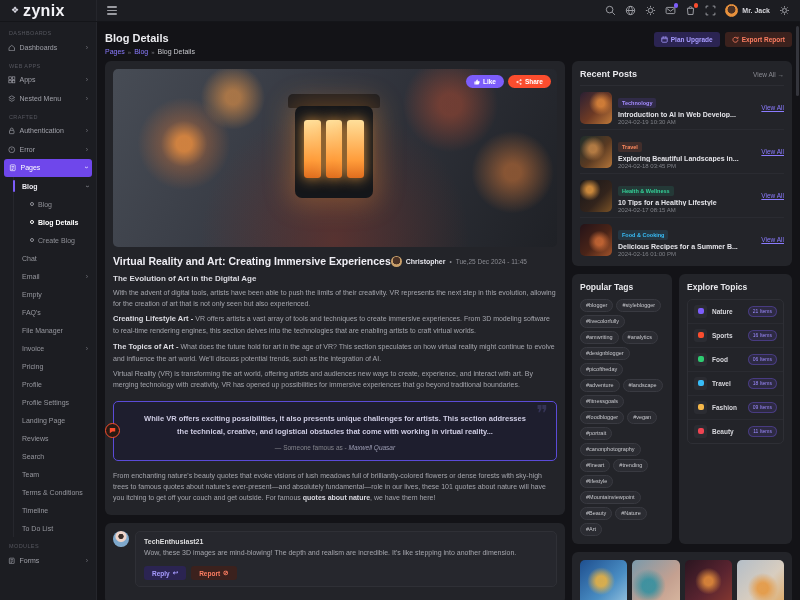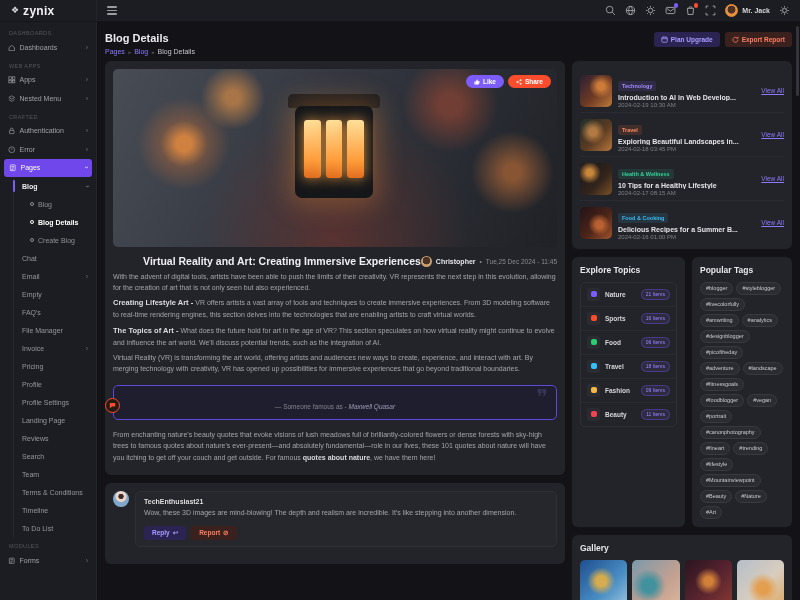--- a/index.html
+++ b/index.html
@@ -4,21 +4,21 @@
 <style>
   *{box-sizing:border-box;margin:0;padding:0}
   html,body{background:#0e0f12}
   .page{position:relative;width:800px;height:600px;overflow:hidden;background:#131317;
         font-family:"Liberation Sans",sans-serif;color:#a9aab1}
 
   
   .navbar{position:absolute;top:0;left:0;right:0;height:22px;background:#1c1d22;display:flex;z-index:9;border-bottom:1px solid #141519}
   .logo-area{width:97px;min-width:97px;display:flex;align-items:center;gap:4px;padding-left:11px;border-right:1px solid #25262c}
   .logo-glyph{color:#d8d8e2;font-size:9px;line-height:1}
-  .brand{font-size:12px;font-weight:bold;color:#f2f2f6;letter-spacing:.3px}
+  .brand{font-size:16px;font-weight:bold;color:#f2f2f6;letter-spacing:.3px}
   .nav-right{flex:1;display:flex;align-items:center;padding:0 10px;gap:10px}
   .hamburger{width:10px;display:flex;flex-direction:column;gap:2px;cursor:pointer}
   .hamburger span{height:1.5px;background:#9a9ba1;border-radius:1px}
   .nav-icons{margin-left:auto;display:flex;align-items:center;gap:9px}
   .nav-ic{position:relative;width:11px;height:11px;display:flex;align-items:center;justify-content:center;cursor:pointer}
   .nav-ic svg{width:11px;height:11px;stroke:#9a9ba1;fill:none;stroke-width:.9}
   .dot{position:absolute;top:-2px;right:-2px;width:4.5px;height:4.5px;border-radius:50%}
   .dot.purple{background:#7c5dfa}.dot.orange{background:#fb4d2e}
   .nav-user-wrap{display:flex;align-items:center;gap:4px;cursor:pointer}
   .nav-avatar{width:13px;height:13px;border-radius:50%;border:1px solid #e8913c;
@@ -77,21 +77,21 @@
   .lantern .body{position:absolute;top:12px;left:0;right:0;bottom:8px;background:#14161a;border-radius:7px;
       box-shadow:0 0 26px 7px rgba(255,150,50,.28)}
   .lantern .glow{position:absolute;top:26px;left:9px;right:9px;height:58px;display:flex;gap:5px}
   .lantern .pane{flex:1;background:linear-gradient(180deg,#ffdf9a,#ff9c3a 70%,#e06d1e);border-radius:3px;
       box-shadow:0 0 14px rgba(255,170,70,.85)}
   .img-actions{position:absolute;top:6px;right:6px;display:flex;gap:4px}
   .pill{display:flex;align-items:center;gap:3px;font-size:6.5px;font-weight:bold;color:#fff;padding:3px 8px;border-radius:9px;border:none;cursor:pointer;font-family:inherit}
   .pill.like{background:#7c5dfa}.pill.share{background:#fb4d2e}
   .pill svg{width:6px;height:6px;fill:#fff;stroke:#fff;stroke-width:.6}
 
-  .title-row{display:flex;justify-content:flex-end;align-items:center;margin:8px 0 2px}
+  .title-row{display:flex;justify-content:flex-start;align-items:center;margin:8px 0 2px}
   .blog-title{font-size:10.5px;font-weight:bold;color:#efeef4}
   .author{display:flex;align-items:center;gap:4px;font-size:6.5px;color:#8a8b92}
   .author .av{width:11px;height:11px;border-radius:50%;flex:none;
       background:radial-gradient(circle at 50% 42%,#4a3226 0 42%,#caa06a 48%)}
   .author b{color:#e4e4ea;font-size:7px}
 
   .sec-h{font-size:8px;color:#dddde3;margin:7px 0 2px;font-weight:bold}
   .body-p{font-size:7px;line-height:1.6;color:#a4a5ac;margin:4px 0}
   .body-p .inline-h{color:#dddde3;font-weight:bold;font-size:7.5px}
   .body-p .bold{color:#d8d8df;font-weight:bold}
@@ -429,36 +429,38 @@
           <div class="title-row">
             <h2 class="blog-title">Virtual Reality and Art: Creating Immersive Experiences</h2>
             <div class="author">
               <span class="av"></span>
               <b>Christopher</b>
               <span>•</span>
               <span>Tue,25 Dec 2024 - 11:45</span>
             </div>
           </div>
 
+          <h4 class="sec-h">The Evolution of Art in the Digital Age</h4>
           <p class="body-p">With the advent of digital tools, artists have been able to push the limits of their creativity. VR represents the next step in this evolution, allowing for the creation of art that is not only seen but also experienced.</p>
           <p class="body-p">
             <span class="inline-h">Creating Lifestyle Art - </span><span>VR offers artists a vast array of tools and techniques to create immersive experiences. From 3D modeling software to real-time rendering engines, this section delves into the technologies that are enabling artists to craft virtual worlds.</span>
           </p>
           <p class="body-p">
             <span class="inline-h">The Topics of Art - </span><span>What does the future hold for art in the age of VR? This section speculates on how virtual reality might continue to evolve and influence the art world. We'll discuss potential trends, such as the integration of AI.</span>
           </p>
           <p class="body-p">Virtual Reality (VR) is transforming the art world, offering artists and audiences new ways to create, experience, and interact with art. By merging technology with creativity, VR has opened up possibilities for immersive experiences that go beyond traditional boundaries.</p>
 
           <blockquote class="quote">
             <span class="q-badge">
               <svg viewBox="0 0 9 9">
                   <path d="M1 1.4h7v4.4H4.2L1 8z"></path>
                 </svg>
             </span>
             <span class="big-quote">❞</span>
+            <p class="q-text">While VR offers exciting possibilities, it also presents unique challenges for artists. This section addresses the technical, creative, and logistical obstacles that come with working in virtual reality...</p>
             <p class="q-attr">
               <span>— Someone famous as - </span><i>Maxwell Quasar</i>
             </p>
           </blockquote>
 
           <p class="body-p">
             <span>From enchanting nature's beauty quotes that evoke visions of lush meadows full of brilliantly-colored flowers or dense forests with sky-high trees to famous quotes about nature's ever-present—and absolutely fundamental—role in our lives, these 101 quotes about nature will have you itching to get off your couch and get outside. For famous </span><span class="bold">quotes about nature</span><span>, we have them here!</span>
           </p>
         </section>
 
@@ -479,20 +481,27 @@
                 </button>
               </div>
             </div>
           </div>
 
         </section>
       </div>
 
       <div class="right-col">
         <section class="card">
+          <div class="rp-head">
+            <span class="rp-title">Recent Posts</span>
+            <span class="rp-viewall">
+              <span>View All</span>
+              <span>→</span>
+            </span>
+          </div>
           <div class="post">
             <span class="p-thumb pt0"></span>
             <div class="p-mid">
               <span class="badge tech">Technology</span>
               <div class="p-title">Introduction to AI in Web Develop...</div>
               <div class="p-time">2024-02-19 10:30 AM</div>
             </div>
             <span class="p-link">View All</span>
           </div>
           <div class="post">
@@ -518,20 +527,47 @@
             <div class="p-mid">
               <span class="badge food">Food &amp; Cooking</span>
               <div class="p-title">Delicious Recipes for a Summer B...</div>
               <div class="p-time">2024-02-16 01:00 PM</div>
             </div>
             <span class="p-link">View All</span>
           </div>
         </section>
 
         <div class="row2">
+          <section class="card tags-card">
+            <h3 class="side-h">Popular Tags</h3>
+            <div class="tag-wrap">
+              <span class="tag">#blogger</span>
+              <span class="tag">#styleblogger</span>
+              <span class="tag">#livecolorfully</span>
+              <span class="tag">#amwriting</span>
+              <span class="tag">#analytics</span>
+              <span class="tag">#designblogger</span>
+              <span class="tag">#picoftheday</span>
+              <span class="tag">#adventure</span>
+              <span class="tag">#landscape</span>
+              <span class="tag">#fitnessgoals</span>
+              <span class="tag">#foodblogger</span>
+              <span class="tag">#vegan</span>
+              <span class="tag">#portrait</span>
+              <span class="tag">#canonphotography</span>
+              <span class="tag">#fineart</span>
+              <span class="tag">#trending</span>
+              <span class="tag">#lifestyle</span>
+              <span class="tag">#Mountainviewpoint</span>
+              <span class="tag">#Beauty</span>
+              <span class="tag">#Nature</span>
+              <span class="tag">#Art</span>
+            </div>
+          </section>
+
           <section class="card topics-card">
             <h3 class="side-h">Explore Topics</h3>
             <div class="topic-list">
               <div class="topic t0">
                 <span class="t-ic">
                     <span class="t-dot"></span>
                   </span>
                 <span class="t-name">Nature</span>
                 <span class="t-count">21 Items</span>
               </div>
@@ -565,51 +601,23 @@
               </div>
               <div class="topic t5">
                 <span class="t-ic">
                     <span class="t-dot"></span>
                   </span>
                 <span class="t-name">Beauty</span>
                 <span class="t-count">11 Items</span>
               </div>
             </div>
           </section>
-
-          <section class="card tags-card">
-            <h3 class="side-h">Popular Tags</h3>
-            <div class="tag-wrap">
-              <span class="tag">#blogger</span>
-              <span class="tag">#styleblogger</span>
-              <span class="tag">#livecolorfully</span>
-              <span class="tag">#amwriting</span>
-              <span class="tag">#analytics</span>
-              <span class="tag">#designblogger</span>
-              <span class="tag">#picoftheday</span>
-              <span class="tag">#adventure</span>
-              <span class="tag">#landscape</span>
-              <span class="tag">#fitnessgoals</span>
-              <span class="tag">#foodblogger</span>
-              <span class="tag">#vegan</span>
-              <span class="tag">#portrait</span>
-              <span class="tag">#canonphotography</span>
-              <span class="tag">#fineart</span>
-              <span class="tag">#trending</span>
-              <span class="tag">#lifestyle</span>
-              <span class="tag">#Mountainviewpoint</span>
-              <span class="tag">#Beauty</span>
-              <span class="tag">#Nature</span>
-              <span class="tag">#Art</span>
-            </div>
-          </section>
         </div>
 
         <section class="card">
-          <h3 class="side-h">Gallery</h3>
           <div class="gallery-grid">
             <span class="g g0"></span>
             <span class="g g1"></span>
             <span class="g g2"></span>
             <span class="g g3"></span>
 
           </div>
         </section>
 
       </div>

